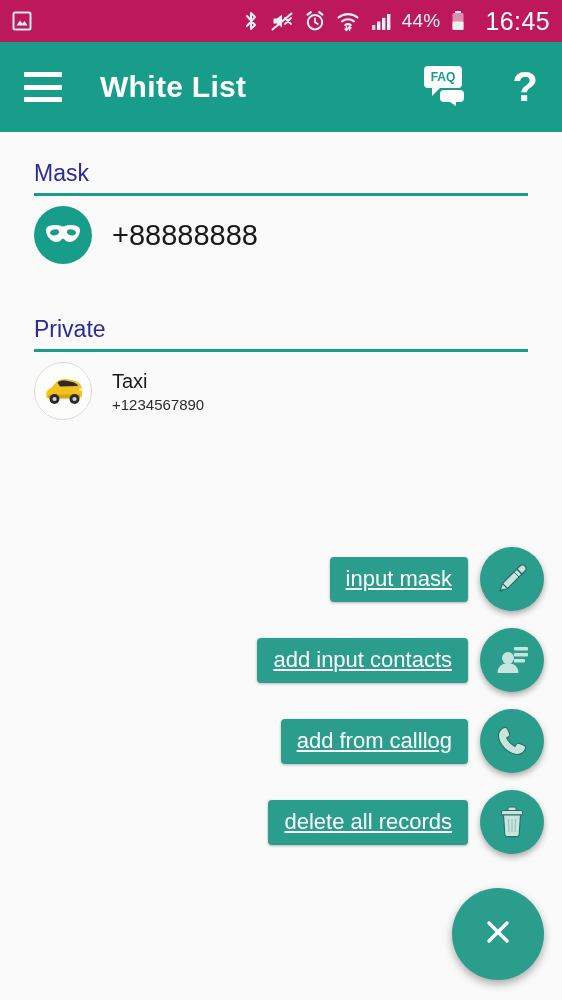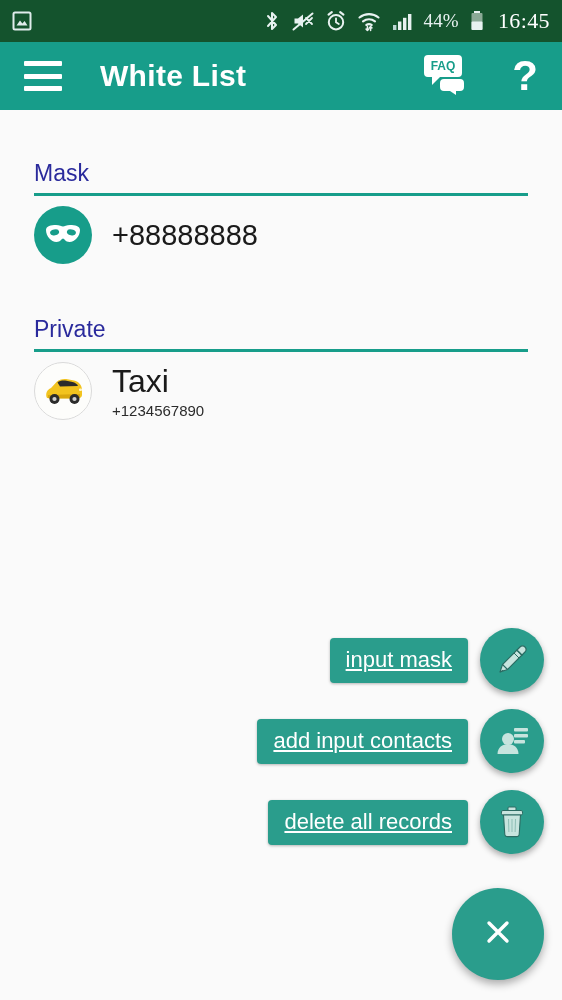--- a/index.html
+++ b/index.html
@@ -14,26 +14,25 @@
     overflow: hidden;
     position: relative;
   }
 
   
   .statusbar {
     position: absolute;
     top: 0; left: 0;
     width: 562px;
     height: 42px;
-    background: #14532d;
+    background: #be185d;
     display: flex;
     align-items: center;
     box-sizing: border-box;
     padding: 0 12px 0 10px;
-    font-family: Liberation Serif, serif;
   }
   .statusbar .sb-left {
     display: flex;
     align-items: center;
     flex: 0 0 auto;
   }
   .statusbar .sb-spacer { flex: 1 1 auto; }
   .statusbar .sb-right {
     display: flex;
     align-items: center;
@@ -42,31 +41,31 @@
   }
   .sb-icon { display: block; }
   .sb-battery-text {
     color: #e8f2f1;
     font-size: 19px;
     letter-spacing: 0.2px;
     margin-right: 1px;
   }
   .sb-clock {
     color: #ffffff;
-    font-size: 22px;
+    font-size: 25px;
     letter-spacing: 0.4px;
-    margin-left: 4px;
+    margin-left: 10px;
   }
 
   
   .toolbar {
     position: absolute;
     top: 42px; left: 0;
     width: 562px;
-    height: 68px;
+    height: 90px;
     background: #179d8a;
     display: flex;
     align-items: center;
     box-sizing: border-box;
     padding: 0 18px 0 24px;
   }
   .hamburger {
     width: 38px; height: 30px;
     display: flex;
     flex-direction: column;
@@ -162,21 +161,21 @@
     flex-direction: column;
     justify-content: center;
     min-width: 0;
   }
   .row-primary-large {
     color: #1a1a1a;
     font-size: 29px;
   }
   .row-title {
     color: #1a1a1a;
-    font-size: 32px;
+    font-size: 20px;
     line-height: 1.15;
   }
   .row-sub {
     color: #2b2b2b;
     font-size: 15px;
     margin-top: 3px;
   }
 
   
   .fab-stack {
@@ -391,20 +390,28 @@
       <svg width="38" height="38" viewBox="0 0 38 38">
         <circle cx="15" cy="17" r="6" fill="#c7e4de"></circle>
         <path d="M4.5 32 C4.5 25.5 9.5 22 15 22 C20.5 22 25.5 25.5 25.5 32 Z" fill="#c7e4de"></path>
         <rect x="21" y="6" width="14" height="3.4" rx="1" fill="#c7e4de"></rect>
         <rect x="21" y="12" width="14" height="3.4" rx="1" fill="#c7e4de"></rect>
         <rect x="21" y="18" width="11" height="3.4" rx="1" fill="#c7e4de"></rect>
       </svg>
     </div>
   </div>
 
+  <div class="fab-item">
+    <div class="fab-label">add from calllog</div>
+    <div class="fab-mini">
+      <svg width="38" height="38" viewBox="0 0 38 38">
+        <path d="M11.5 5.5 C8 6.5 5 10 5.5 14.5 C6.5 23 15 31.5 23.5 32.5 C28 33 31.5 30 32.5 26.5 C33 25 32 23.8 30.6 23.2 L26.5 21.5 C25.2 21 23.9 21.4 23.2 22.5 L22 24.4 C18.6 22.6 15.4 19.4 13.6 16 L15.5 14.8 C16.6 14.1 17 12.8 16.5 11.5 L14.8 7.4 C14.2 6 13 5 11.5 5.5 Z" fill="#c7e4de" stroke="#2b6b62" stroke-width="1.1" stroke-linejoin="round"></path>
+      </svg>
+    </div>
+  </div>
 
   <div class="fab-item">
     <div class="fab-label">delete all records</div>
     <div class="fab-mini">
       <svg width="38" height="38" viewBox="0 0 38 38">
         <rect x="15" y="4" width="8" height="3.5" rx="1" fill="#c7e4de" stroke="#2b6b62" stroke-width="1"></rect>
         <rect x="8.5" y="7.5" width="21" height="4.5" rx="1.4" fill="#c7e4de" stroke="#2b6b62" stroke-width="1"></rect>
         <path d="M10.5 12 L11.8 31.5 A2.4 2.4 0 0 0 14.2 33.6 L23.8 33.6 A2.4 2.4 0 0 0 26.2 31.5 L27.5 12 Z" fill="#c7e4de" stroke="#2b6b62" stroke-width="1.1" stroke-linejoin="round"></path>
         <path d="M15.5 16 L15.9 29 M19 16 L19 29 M22.5 16 L22.1 29" stroke="#8fbfb6" stroke-width="1"></path>
       </svg>

